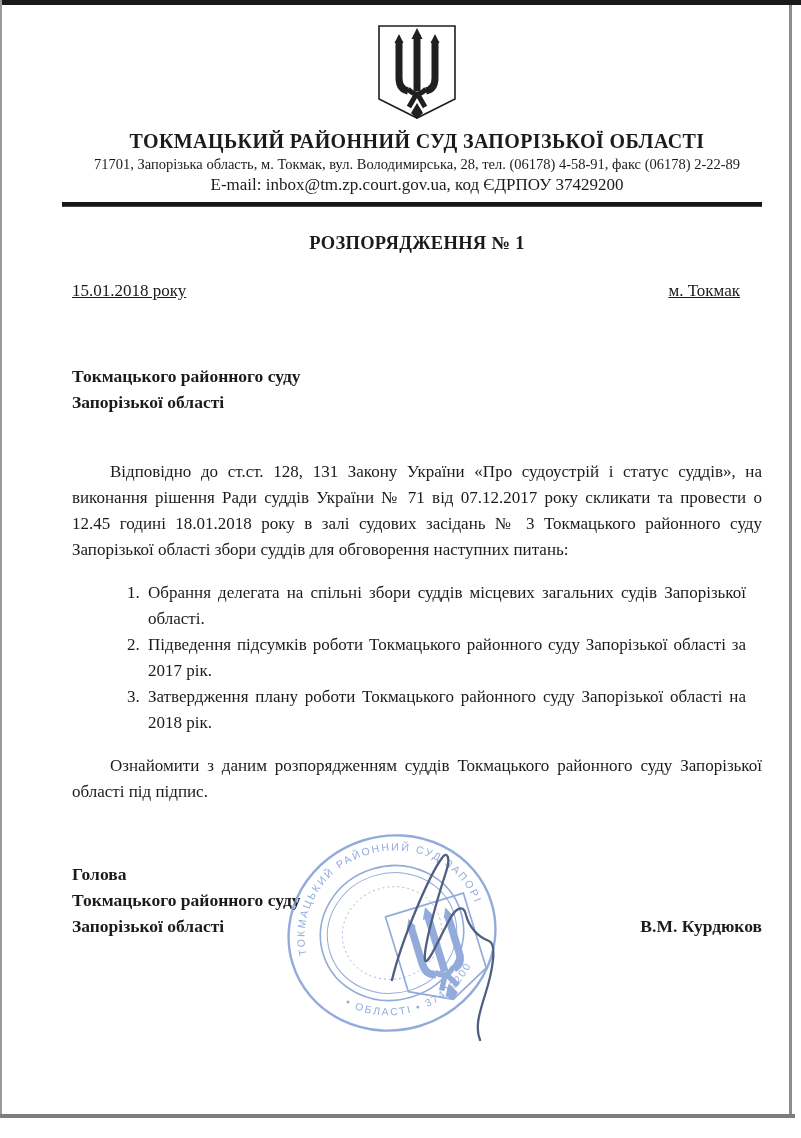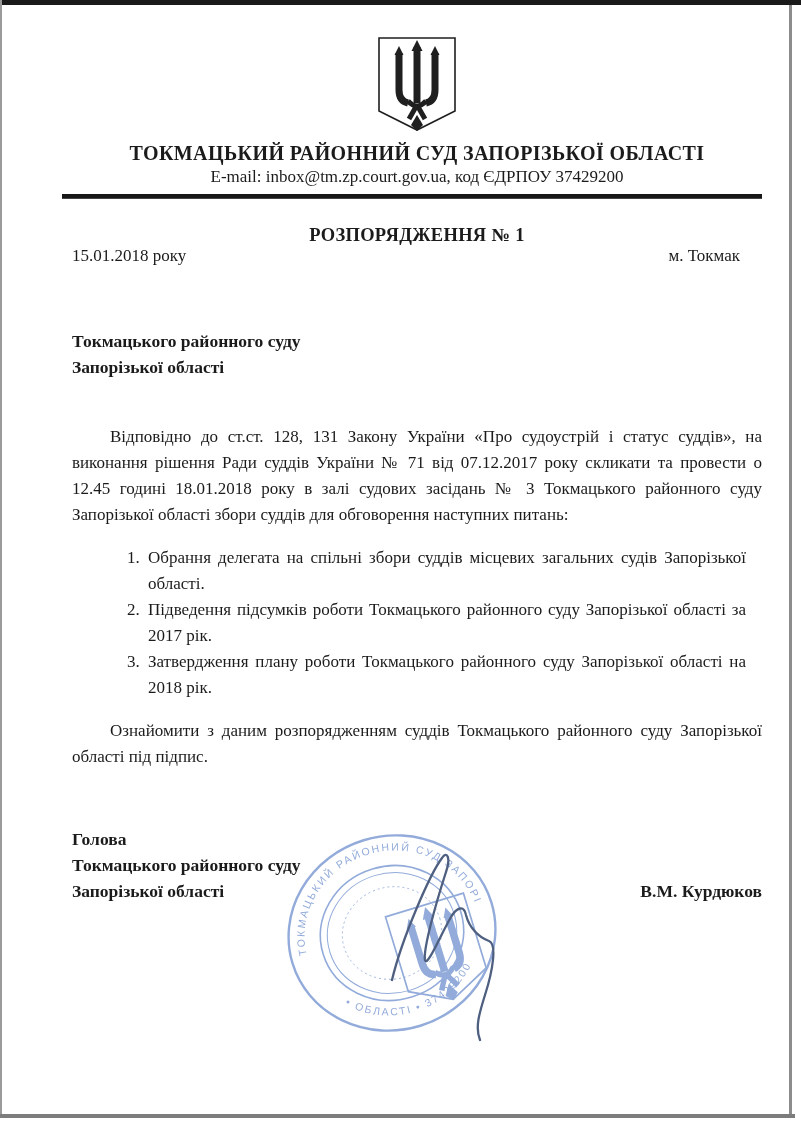--- a/index.html
+++ b/index.html
@@ -15,21 +15,21 @@
 
   
   .scan-edge-top    { position: absolute; left: 0; top: 0; width: 801px; height: 5px; background: #1a1a1a; }
   .scan-edge-left   { position: absolute; left: 0; top: 0; width: 2px; height: 1117px; background: #9a9a9a; }
   .scan-edge-right  { position: absolute; left: 789px; top: 5px; width: 3px; height: 1112px; background: #8c8c8c; }
   .scan-edge-bottom { position: absolute; left: 0; top: 1114px; width: 795px; height: 4px; background: #7d7d7d; }
 
   .content {
     position: absolute;
     left: 72px;
-    top: 12px;
+    top: 0;
     width: 690px;
     z-index: 1;
   }
 
   .emblem-wrap { text-align: center; padding-top: 23px; }
 
   .court-name {
     margin-top: 5px;
     text-align: center;
     font-weight: bold;
@@ -60,23 +60,25 @@
 
   .doc-title {
     margin-top: 26px;
     text-align: center;
     font-weight: bold;
     font-size: 18.5px;
     letter-spacing: 0.3px;
   }
 
   .date-row {
+    margin-top: 27px;
     display: flex;
     justify-content: space-between;
     font-size: 17px;
+    text-decoration: underline;
   }
   .date-row .place { padding-right: 22px; }
 
   .subject-block {
     margin-top: 62px;
     font-weight: bold;
     font-size: 17.5px;
     line-height: 26px;
   }
 
@@ -169,20 +171,21 @@
 
   <div class="content">
 
     <div class="emblem-wrap">
       <svg width="84" height="98" style="color:#1f1f1f">
         <use href="#tryzub"></use>
       </svg>
     </div>
 
     <div class="court-name">ТОКМАЦЬКИЙ РАЙОННИЙ СУД ЗАПОРІЗЬКОЇ ОБЛАСТІ</div>
+    <div class="address-line">71701, Запорізька область, м. Токмак, вул. Володимирська, 28, тел. (06178) 4-58-91, факс (06178) 2-22-89</div>
     <div class="email-line">E-mail: inbox@tm.zp.court.gov.ua, код ЄДРПОУ 37429200</div>
 
     <div class="header-rule"></div>
 
     <div class="doc-title">РОЗПОРЯДЖЕННЯ № 1</div>
 
     <div class="date-row">
       <span class="date">15.01.2018 року</span>
       <span class="place">м. Токмак</span>
     </div>

